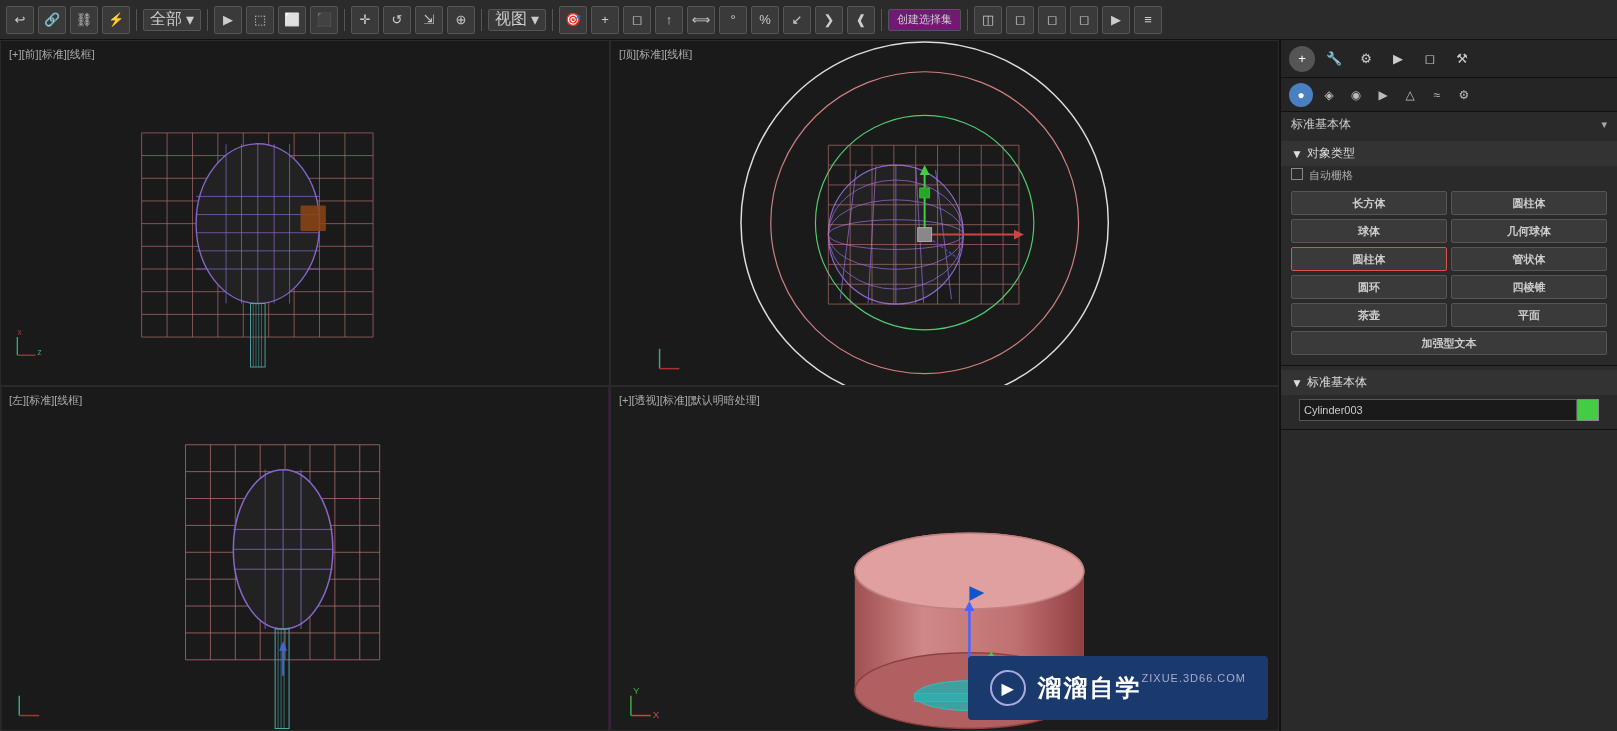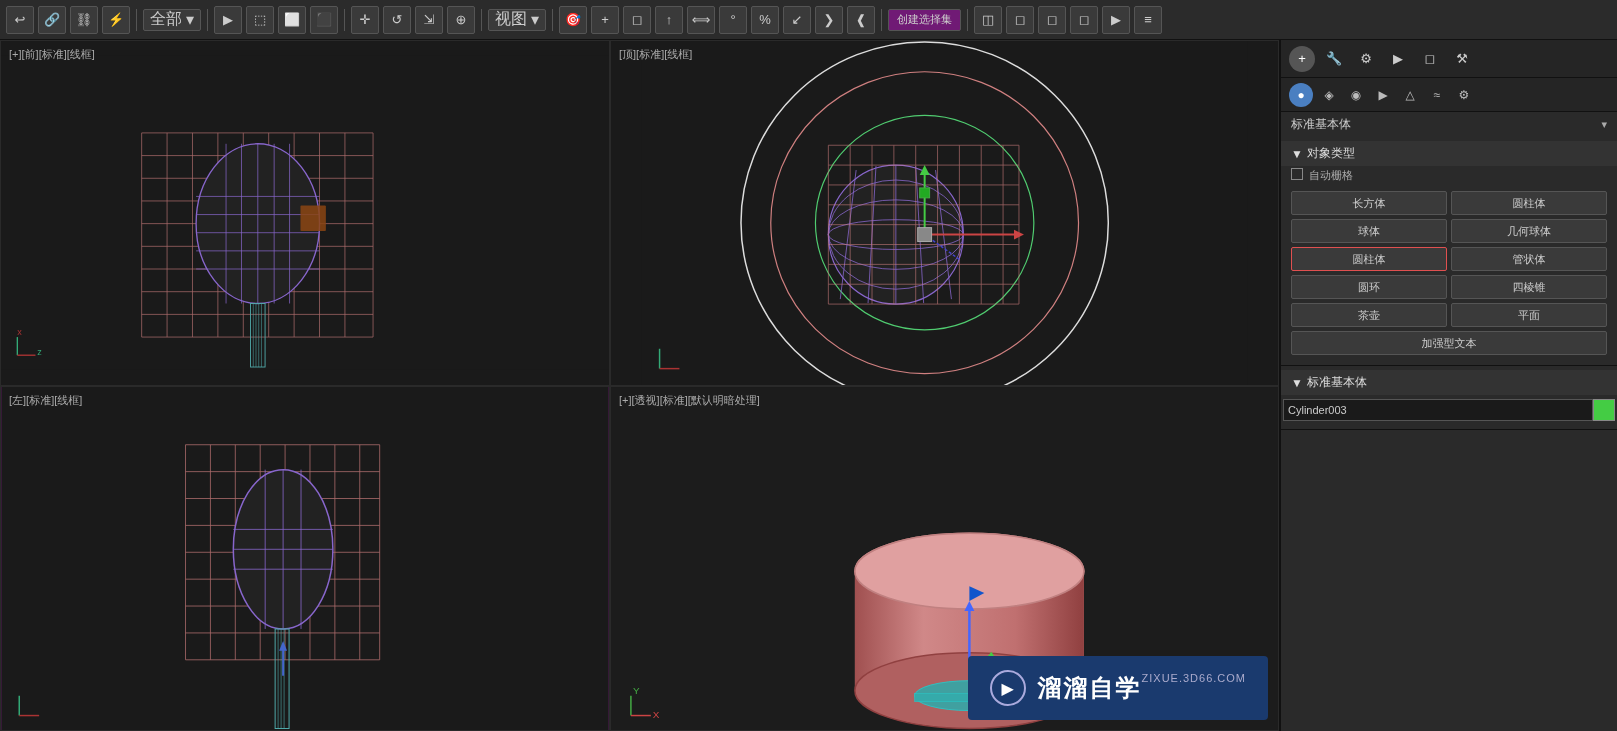--- a/index.html
+++ b/index.html
@@ -236,20 +236,21 @@
       height: 24px;
       background: #3a3a3a;
       border: 1px solid #555;
       border-radius: 2px;
       color: #ccc;
       font-size: 11px;
       display: flex;
       align-items: center;
       justify-content: center;
       cursor: pointer;
+      font-weight: bold;
     }
     .obj-type-btn.active {
       border: 1px solid #e05050;
     }
 
     .auto-grid-row {
       display: flex;
       align-items: flex-start;
       padding: 2px 10px;
       gap: 6px;
@@ -260,21 +261,21 @@
       width: 12px;
       height: 12px;
       border: 1px solid #888;
       display: inline-block;
     }
 
     
     .name-color-row {
       display: flex;
       align-items: center;
-      padding: 4px 2px;
+      padding: 4px 18px;
       gap: 0;
     }
     .name-input {
       flex: 1;
       height: 22px;
       background: #1a1a1a;
       border: 1px solid #555;
       color: #ccc;
       font-size: 11px;
       padding: 0 4px;

